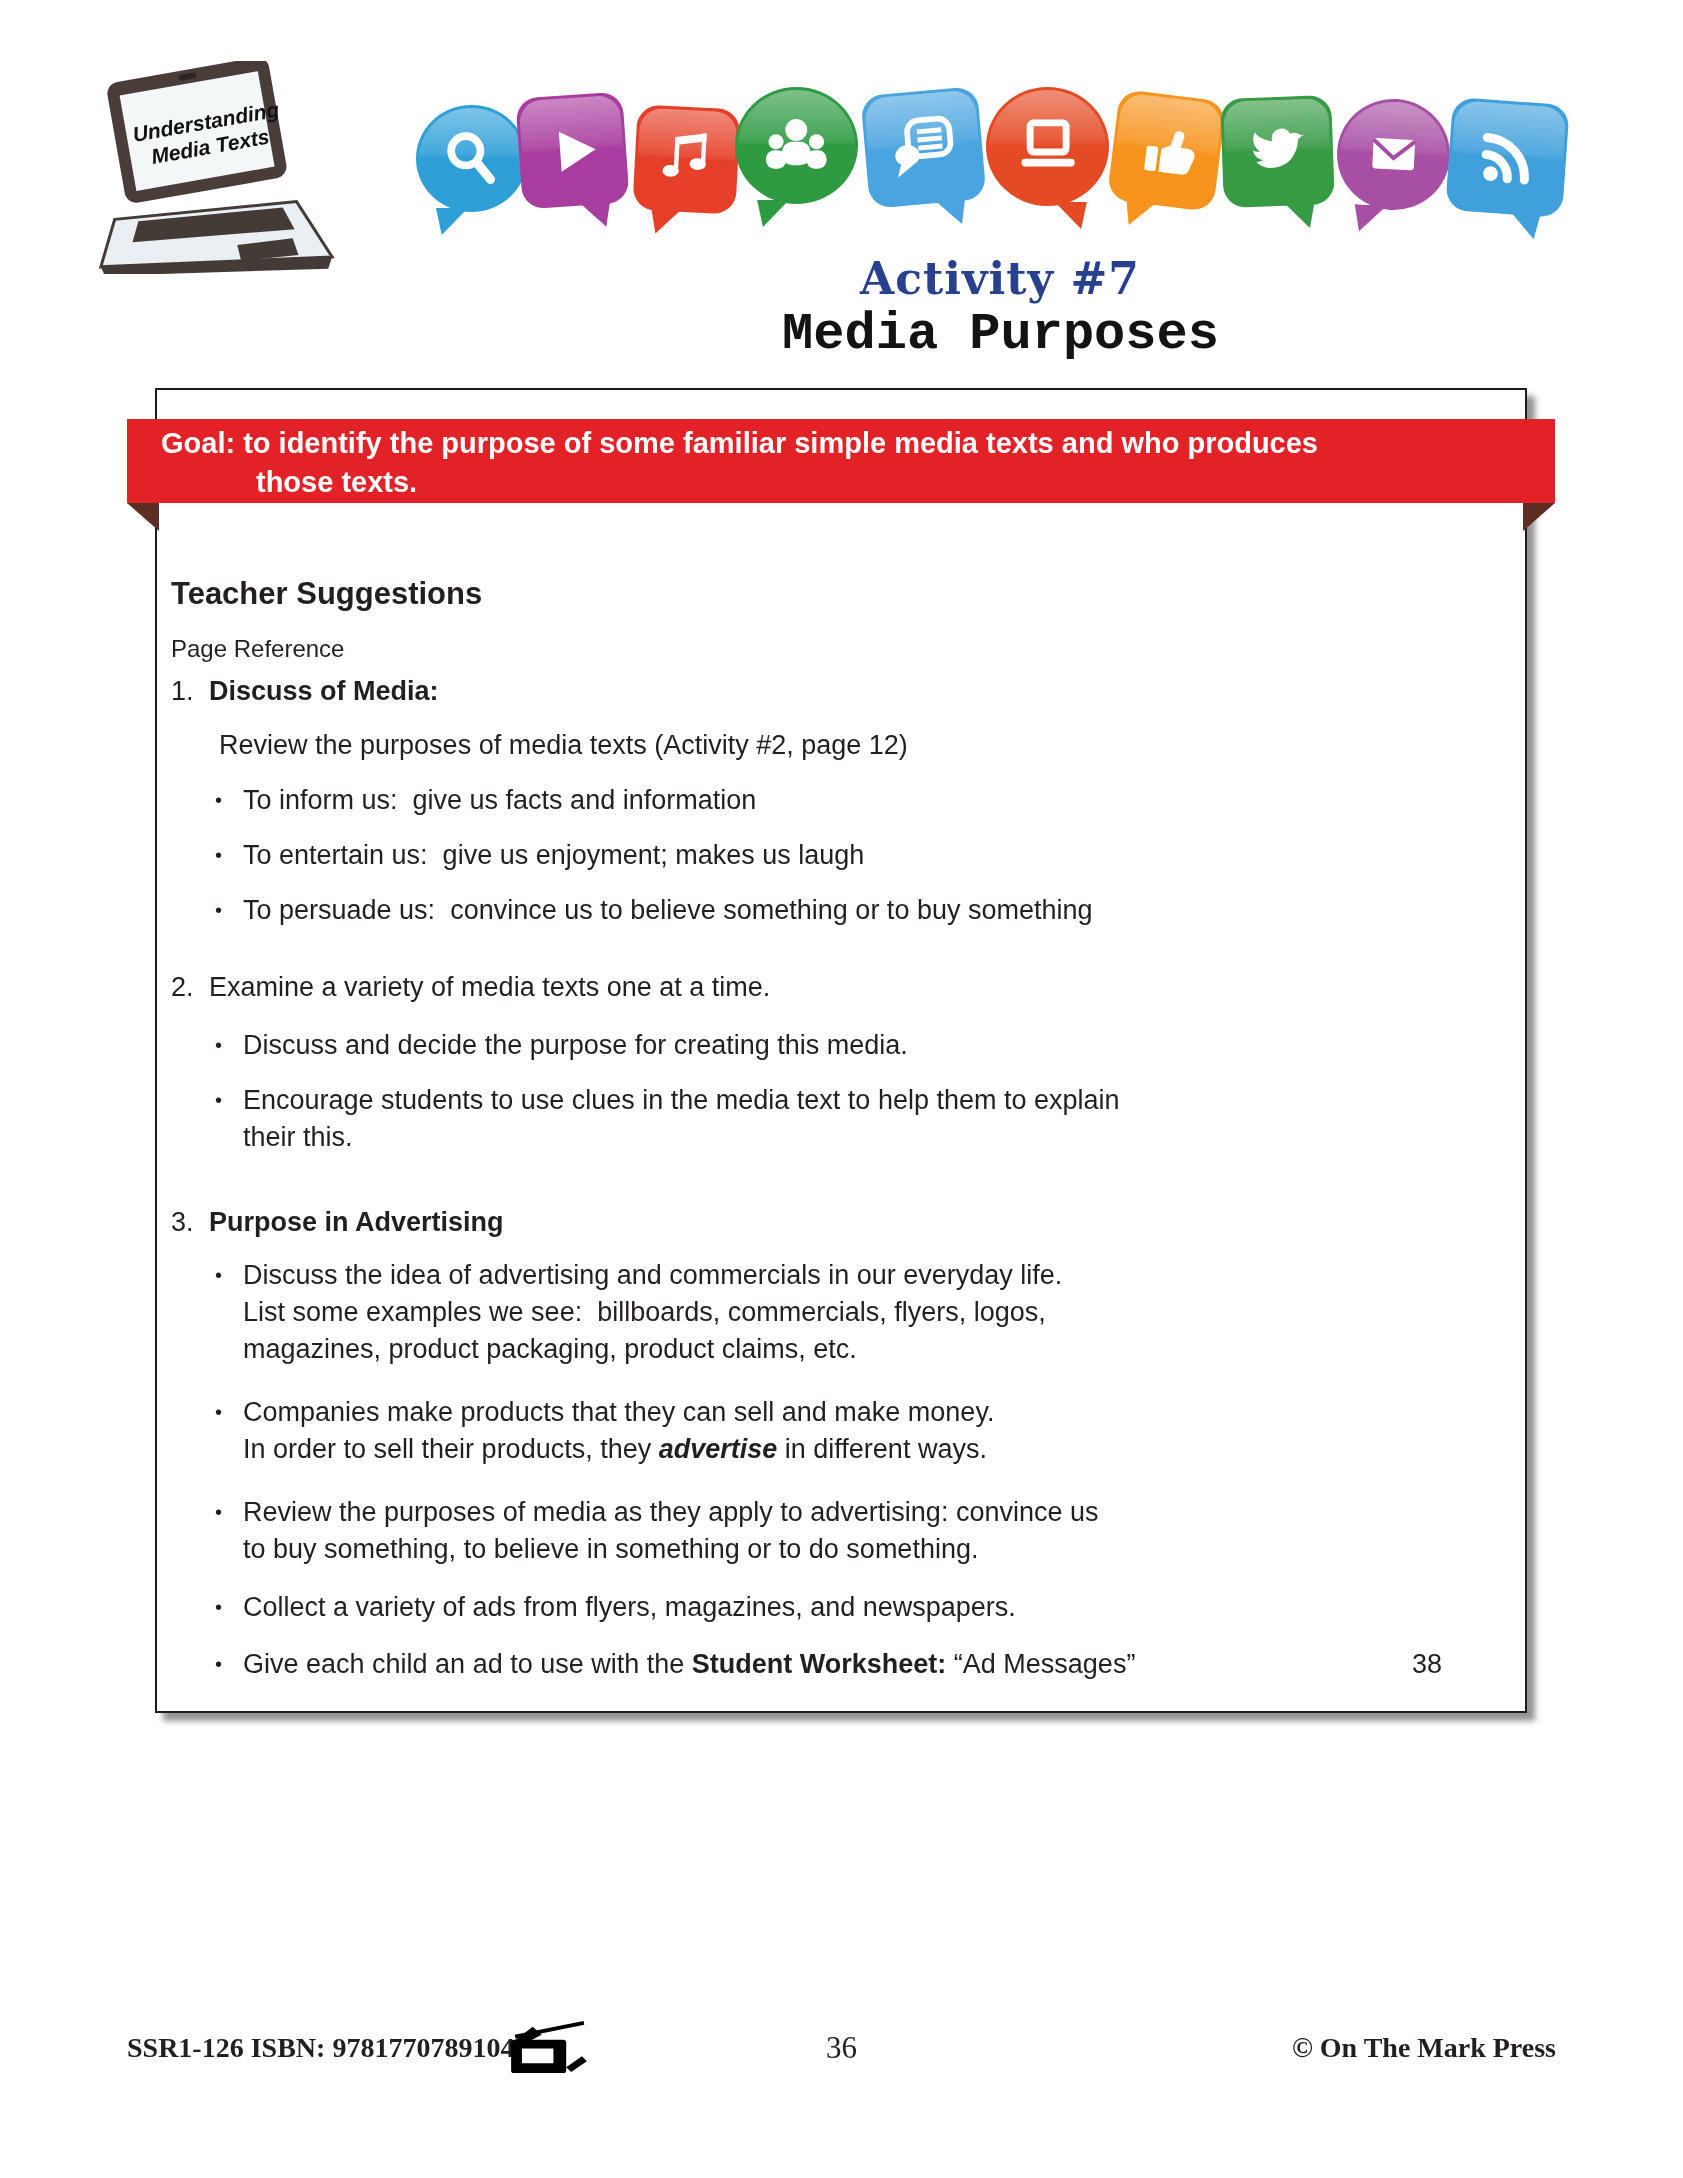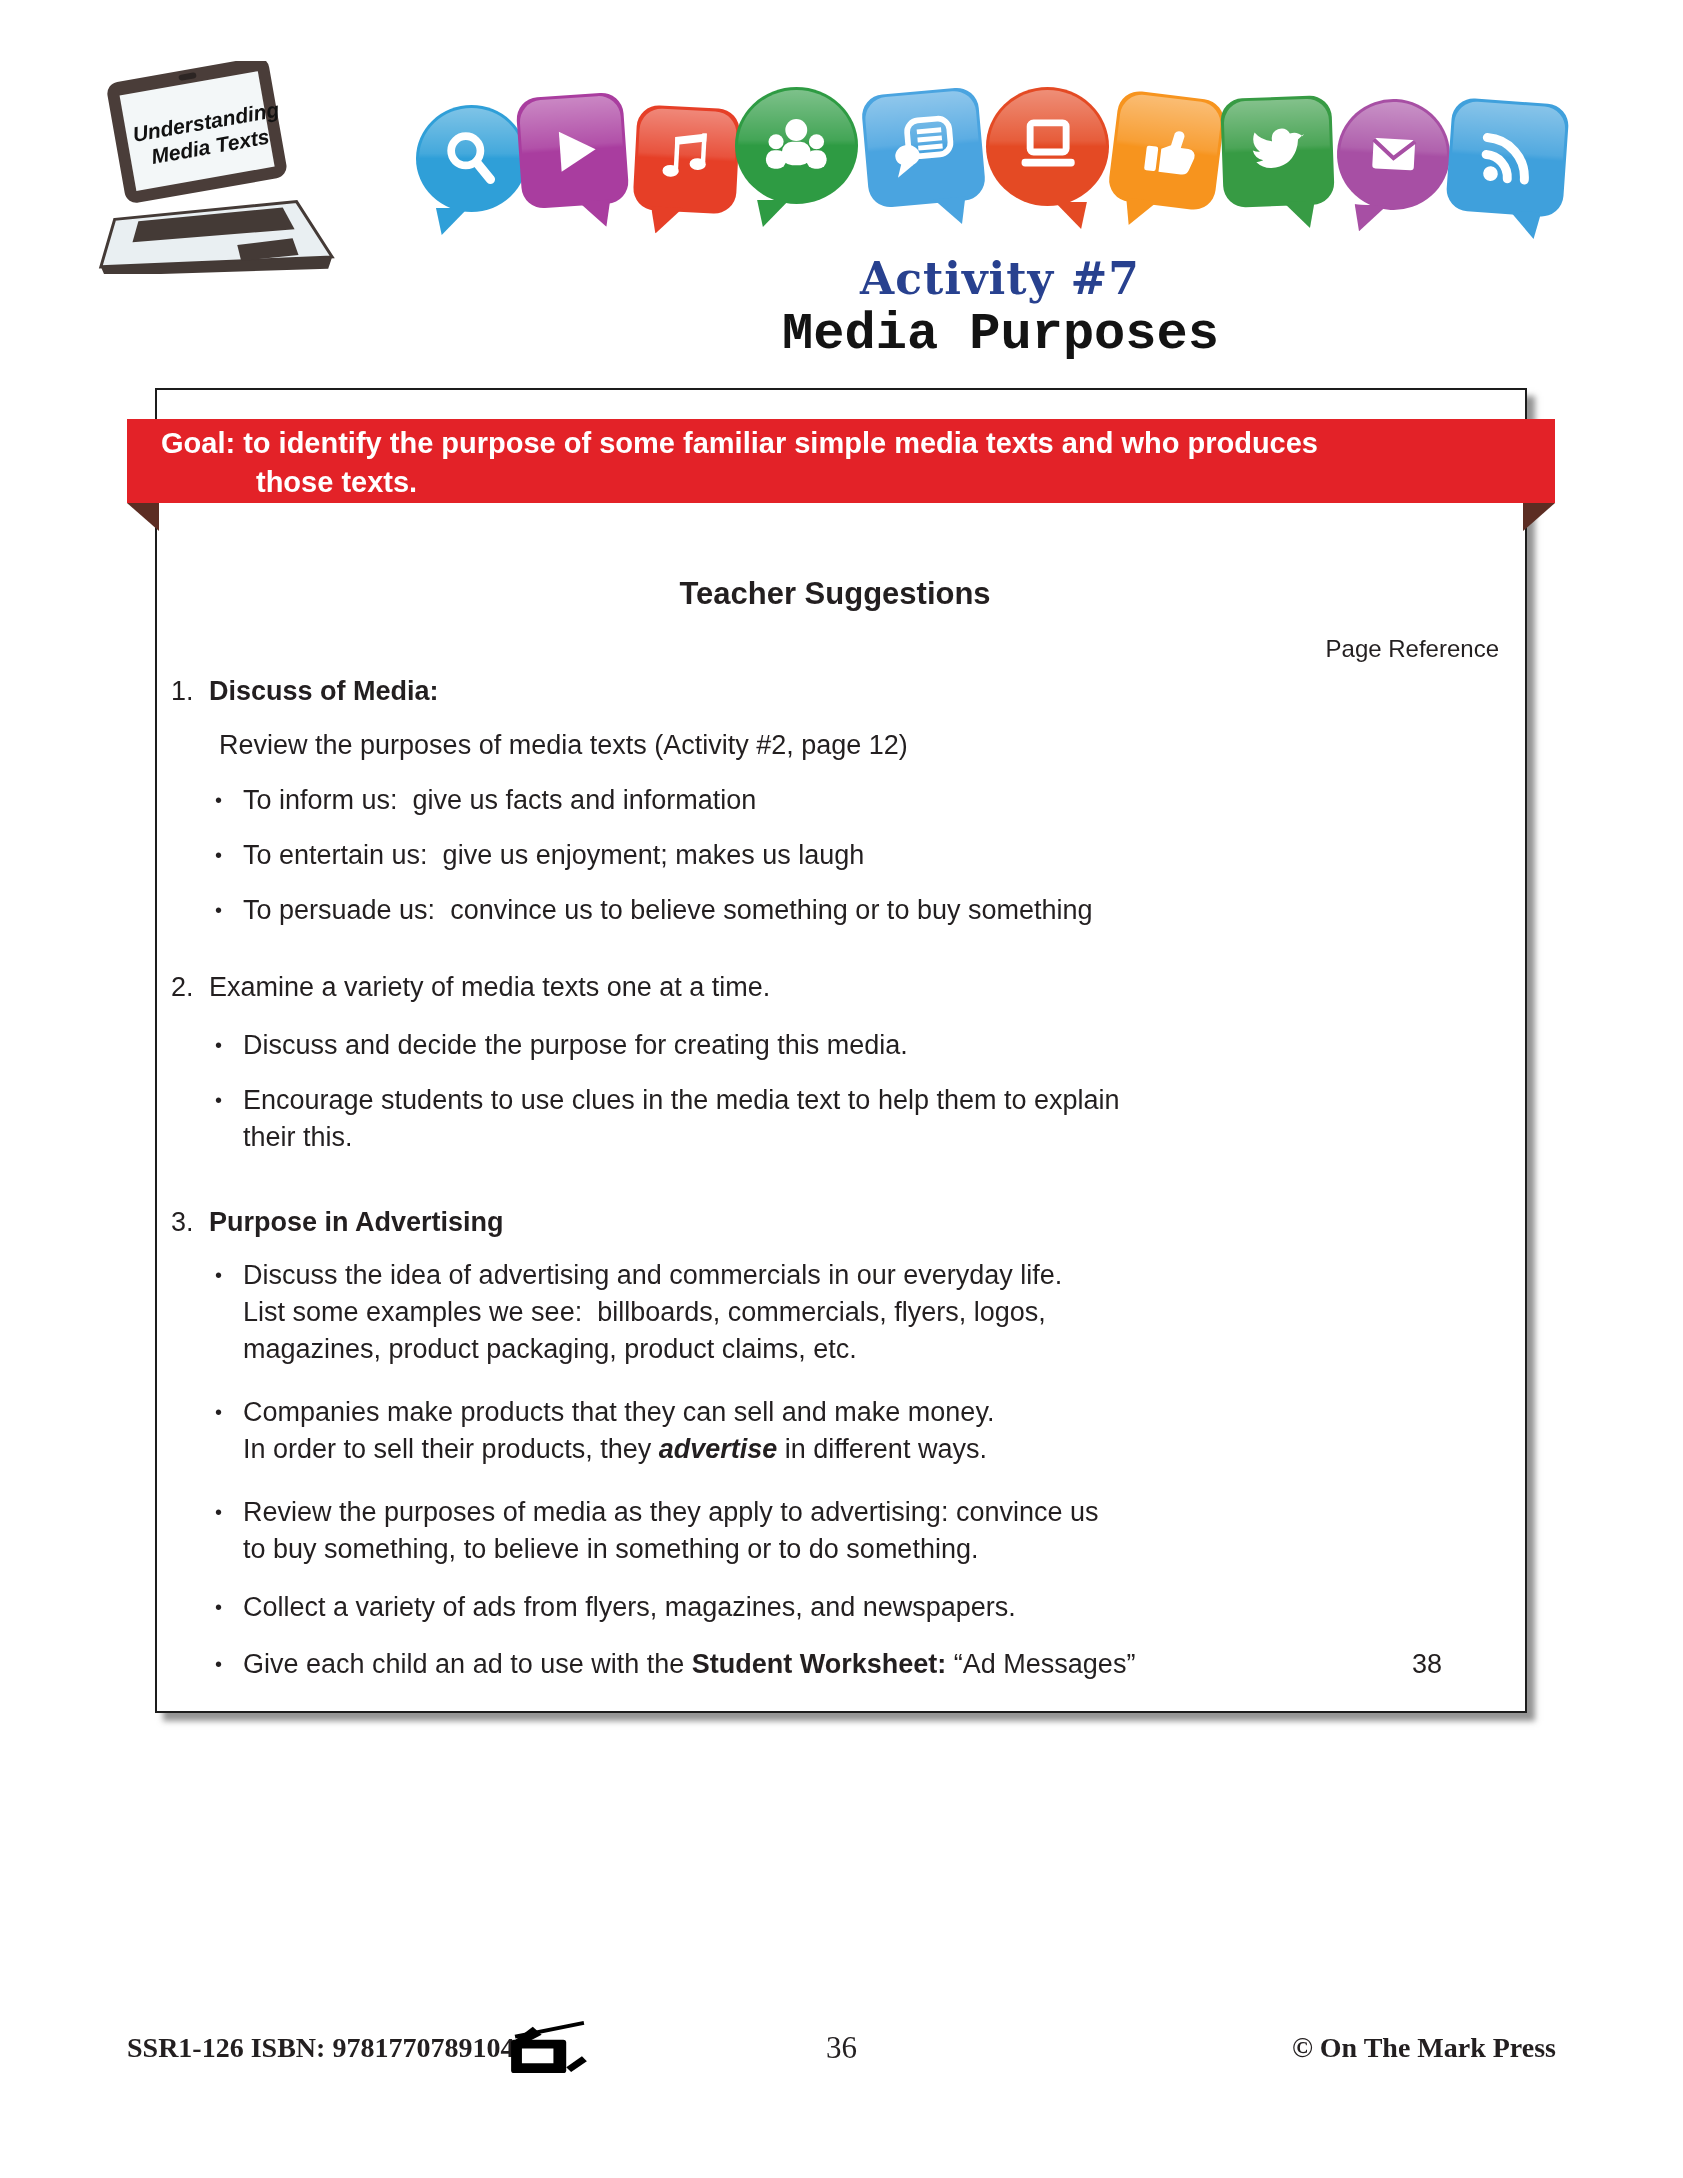--- a/index.html
+++ b/index.html
@@ -51,22 +51,22 @@
   .ribbon .l1{position:absolute;left:34px;top:5px;white-space:pre-wrap;}
   .ribbon .l2{position:absolute;left:129px;top:44px;white-space:pre-wrap;}
   .fold{position:absolute;top:503px;width:32px;height:28px;z-index:2;}
   .fold-l{left:127px;clip-path:polygon(0 0,100% 0,100% 100%);}
   .fold-r{left:1523px;clip-path:polygon(0 0,100% 0,0 100%);}
 
   
   .sbox{position:absolute;left:155px;top:388px;width:1372px;height:1325px;background:#fff;
         border:2px solid #1c1c1c;box-shadow:8px 8px 6px rgba(60,60,60,.55);z-index:1;
         box-sizing:border-box;padding:0 26px 0 14px;}
-  .shead{margin-top:183px;text-align:center;font-weight:bold;font-size:31px;line-height:42px;}
-  .pageref{margin-top:18px;text-align:right;font-size:24px;line-height:32px;}
+  .shead{margin-top:183px;text-align:left;font-weight:bold;font-size:31px;line-height:42px;}
+  .pageref{margin-top:18px;text-align:left;font-size:24px;line-height:32px;}
   .item-row{display:flex;font-size:27px;line-height:37px;}
   .num{flex:0 0 38px;}
   .ititle{flex:1;}
   .bold{font-weight:bold;}
   .intro{margin-left:48px;font-size:27px;line-height:37px;white-space:pre-wrap;}
   .bullet{display:flex;margin-left:44px;font-size:27px;line-height:37px;position:relative;}
   .dot{flex:0 0 28px;font-size:20px;}
   .btext{flex:1;white-space:pre-wrap;}
   .btext .ln{display:block;}
   .em-bi{font-weight:bold;font-style:italic;}

